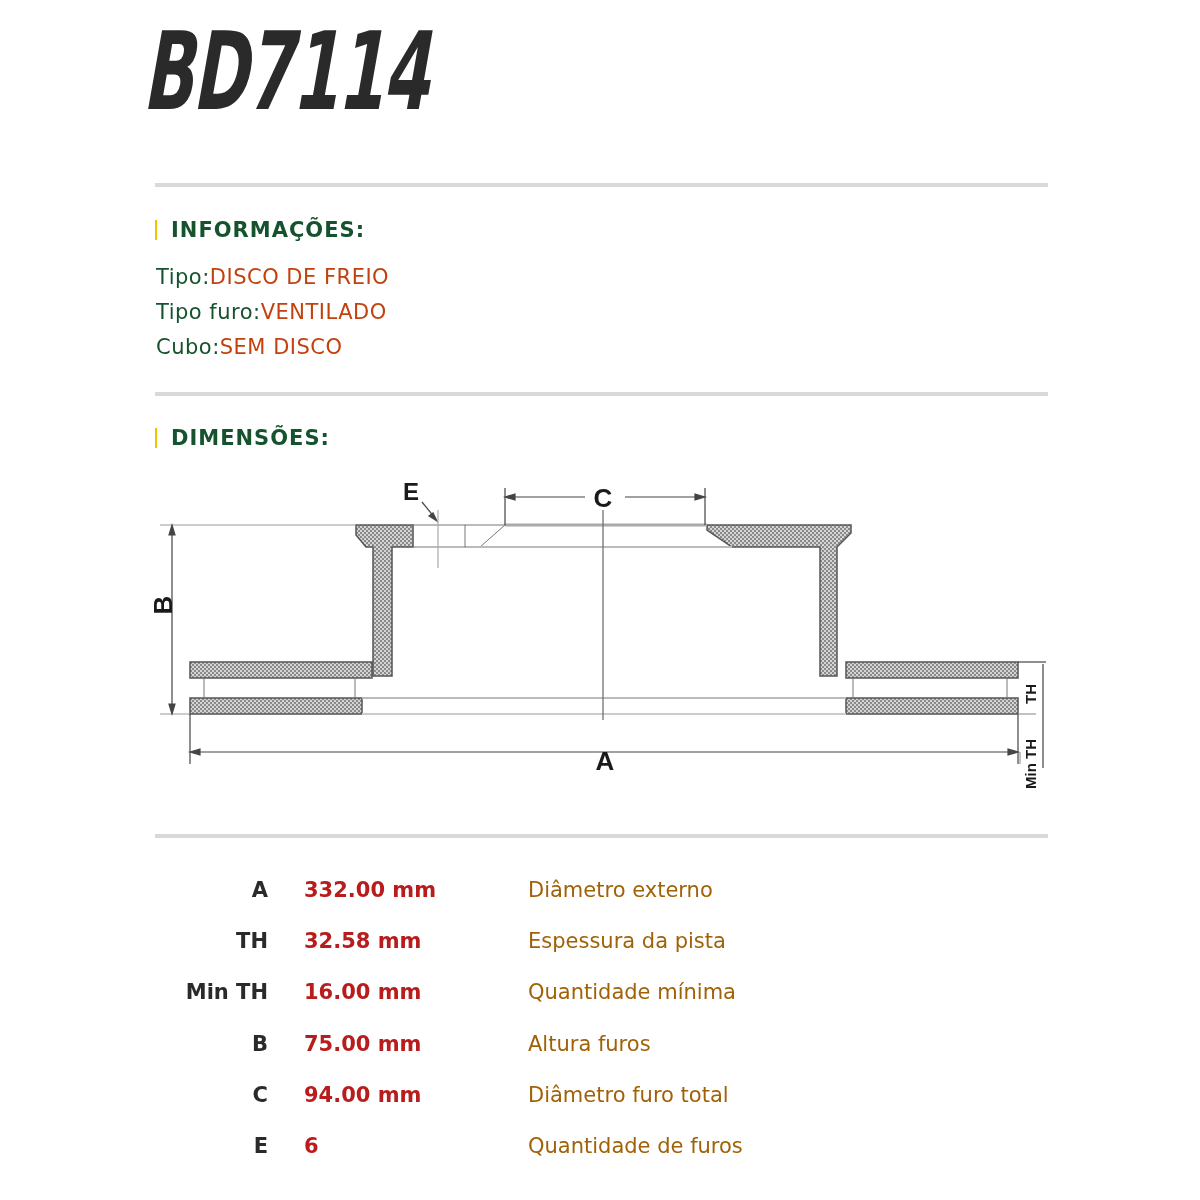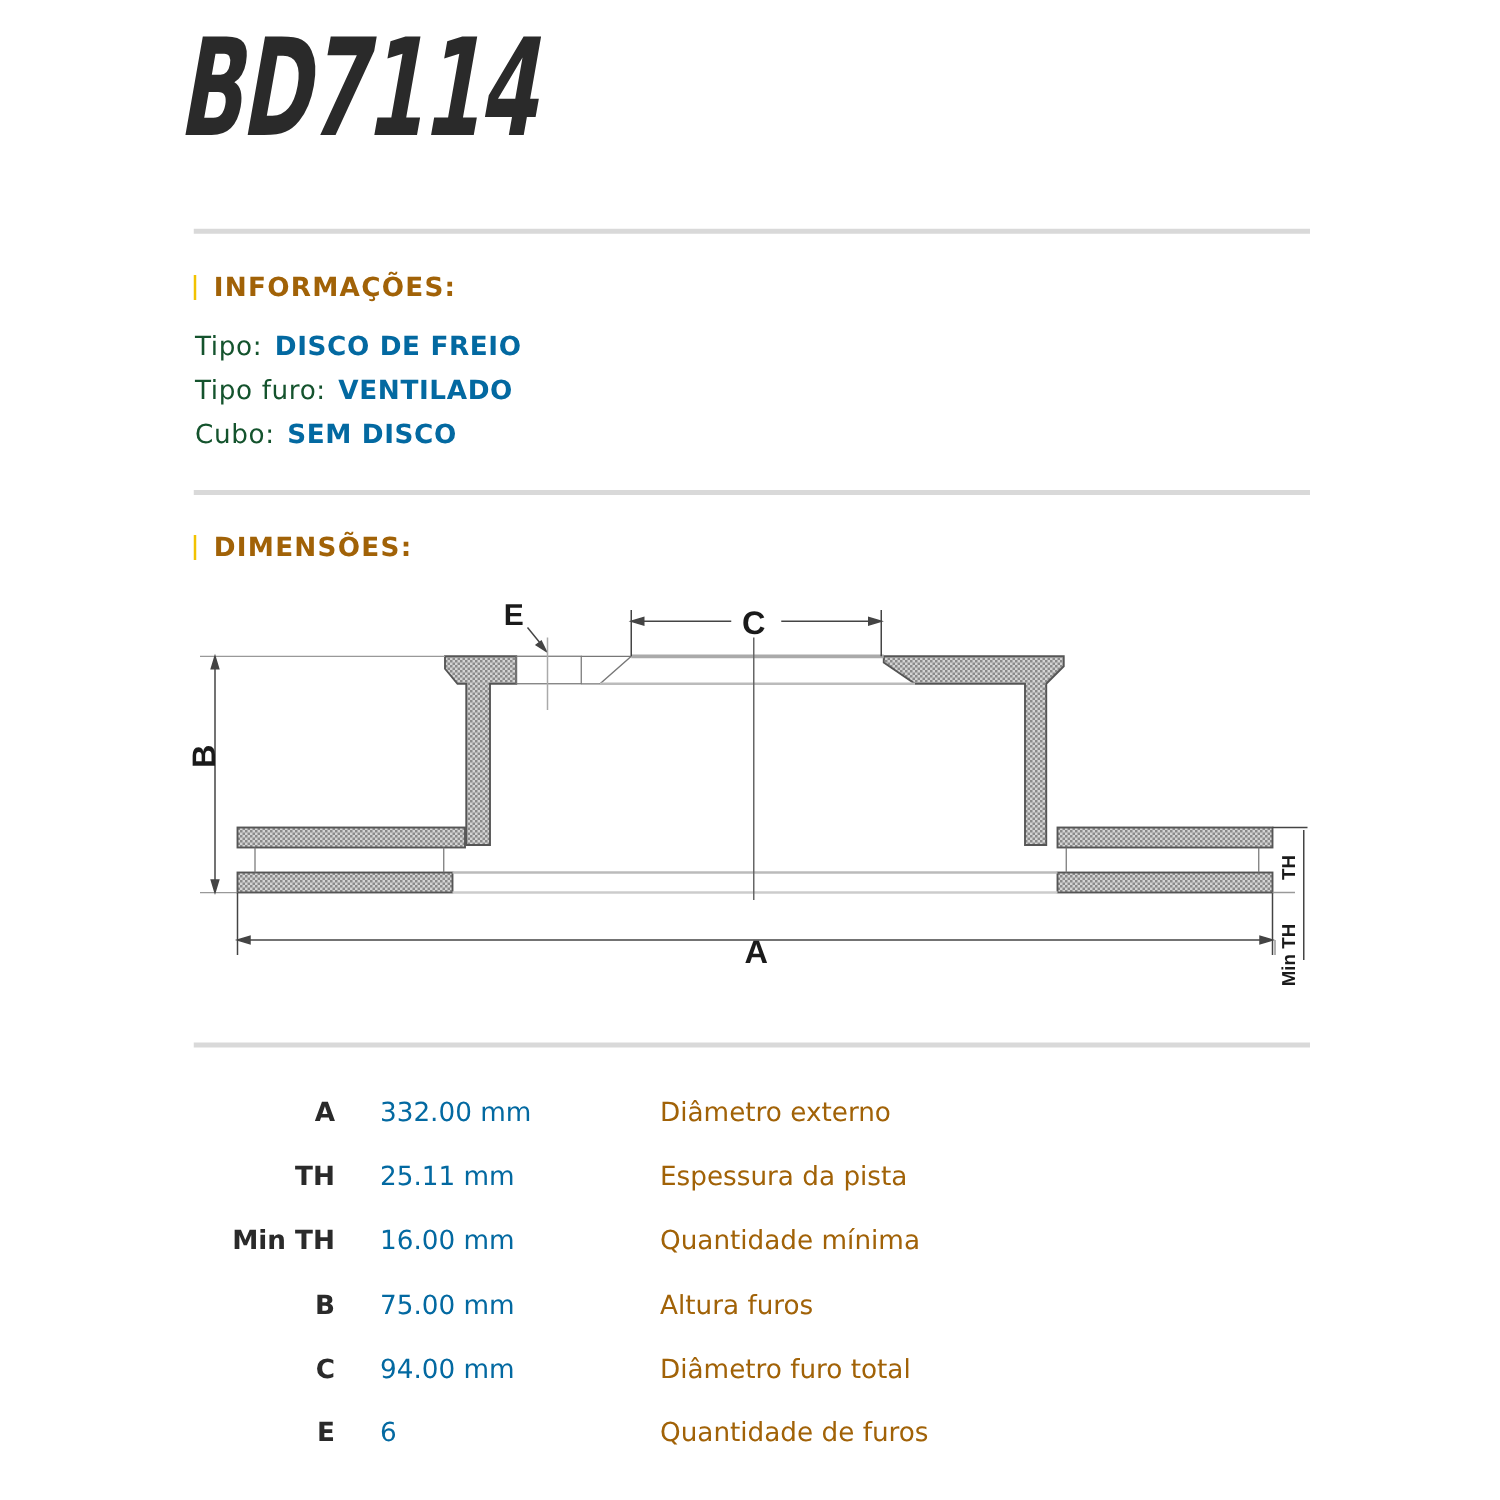--- a/index.html
+++ b/index.html
@@ -3,29 +3,29 @@
 <meta charset="utf-8">
 <style>
   html, body { margin: 0; padding: 0; background: #ffffff; }
   body { width: 1200px; height: 1200px; position: relative; overflow: hidden;
          font-family: "DejaVu Sans", sans-serif; color: #333; }
   .title { position: absolute; left: 158px; top: 18px; font-family: "DejaVu Sans", sans-serif;
            font-weight: bold; font-size: 108px; line-height: 1; color: #2a2a2a;
            transform: skewX(-10deg) scaleX(0.62); transform-origin: left top; letter-spacing: -2px; }
   .rule { position: absolute; left: 155px; width: 893px; height: 4px; background: #d9d9d9; }
   .section-head { position: absolute; left: 155px; font-weight: bold; font-size: 21px;
-                  color: #a16207; letter-spacing: 1px; display: flex; align-items: center; }
+                  color: #14532d; letter-spacing: 1px; display: flex; align-items: center; }
   .section-head .bar { display: inline-block; width: 2px; height: 20px; background: #f2c200; margin-right: 14px; }
   .info-row { position: absolute; left: 156px; font-size: 21px; letter-spacing: 0.5px; }
   .info-row .lbl { color: #14532d; }
-  .info-row .val { color: #0369a1; font-weight: bold; margin-left: 10px; }
+  .info-row .val { color: #c2410c; font-weight: normal; }
   .diagram { position: absolute; left: 0; top: 0; }
   .spec-row { position: absolute; left: 0; width: 1200px; height: 30px; font-size: 21px; }
   .spec-row .k { position: absolute; right: 932px; font-weight: bold; color: #2a2a2a; text-align: right; }
-  .spec-row .v { position: absolute; left: 304px; font-weight: normal; color: #0369a1; }
+  .spec-row .v { position: absolute; left: 304px; font-weight: bold; color: #b91c1c; }
   .spec-row .d { position: absolute; left: 528px; color: #a16207; }
 </style>
 </head>
 <body>
 
 <div class="title">BD7114</div>
 
 <div class="rule" style="top:183px"></div>
 
 <div class="section-head" style="top:218px">
@@ -138,21 +138,21 @@
 
 <div class="rule" style="top:834px"></div>
 
 <div class="spec-row" style="top:878px">
   <span class="k">A</span>
   <span class="v">332.00 mm</span>
   <span class="d">Diâmetro externo</span>
 </div>
 <div class="spec-row" style="top:929px">
   <span class="k">TH</span>
-  <span class="v">25.11 mm</span>
+  <span class="v">32.58 mm</span>
   <span class="d">Espessura da pista</span>
 </div>
 <div class="spec-row" style="top:980px">
   <span class="k">Min TH</span>
   <span class="v">16.00 mm</span>
   <span class="d">Quantidade mínima</span>
 </div>
 <div class="spec-row" style="top:1032px">
   <span class="k">B</span>
   <span class="v">75.00 mm</span>

